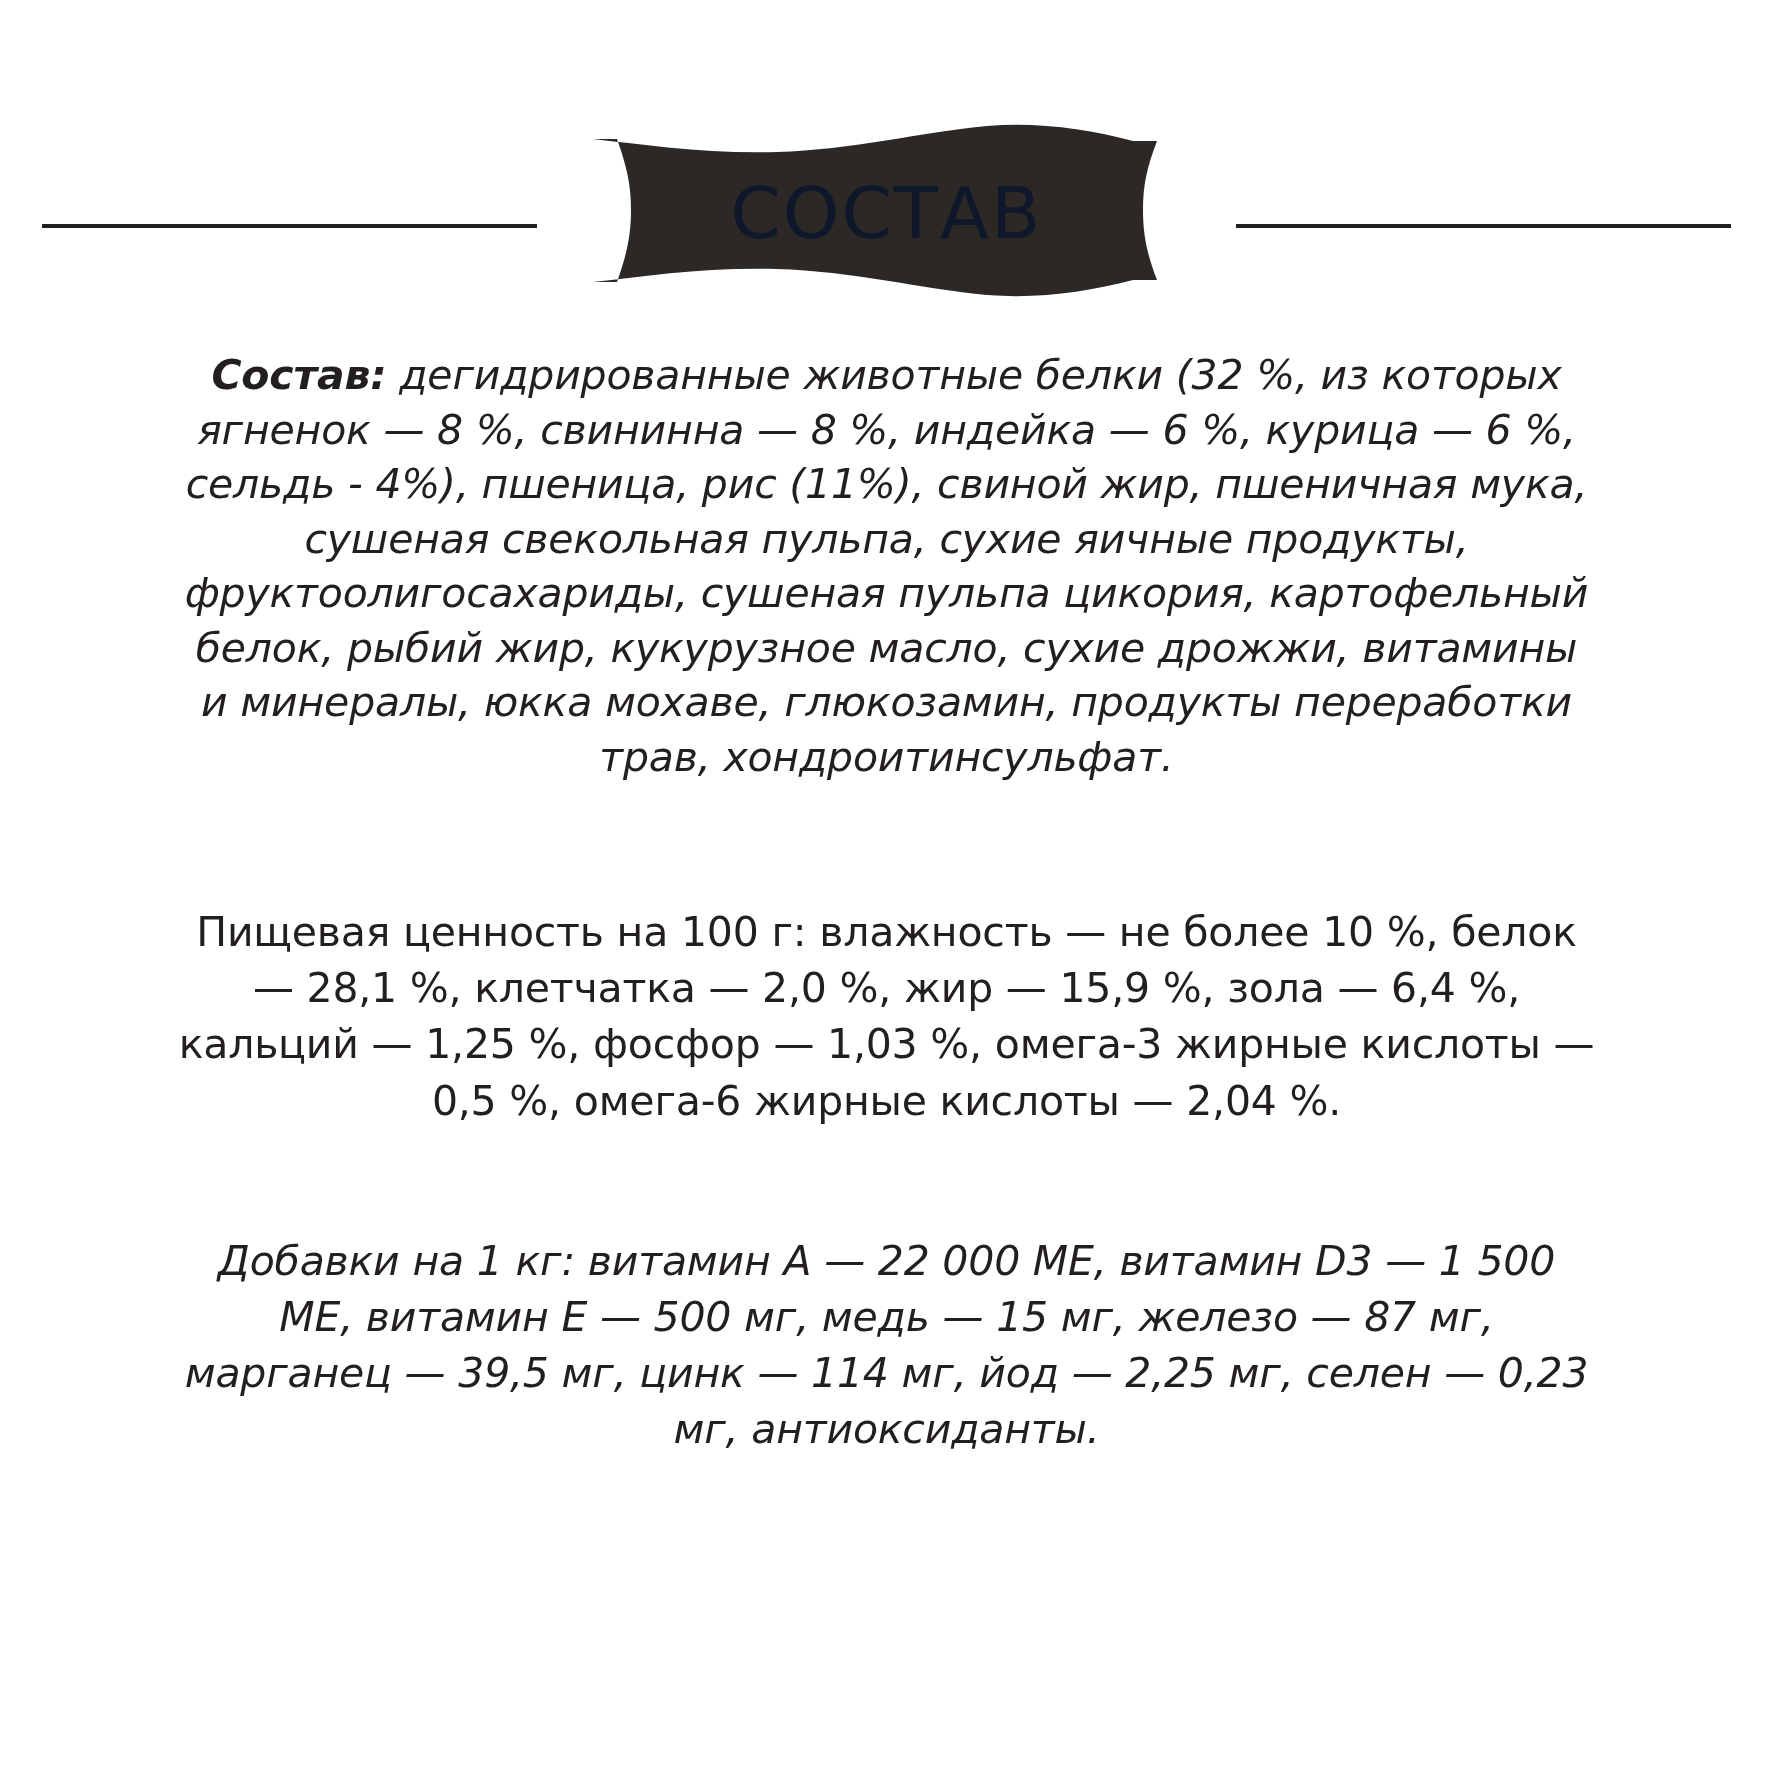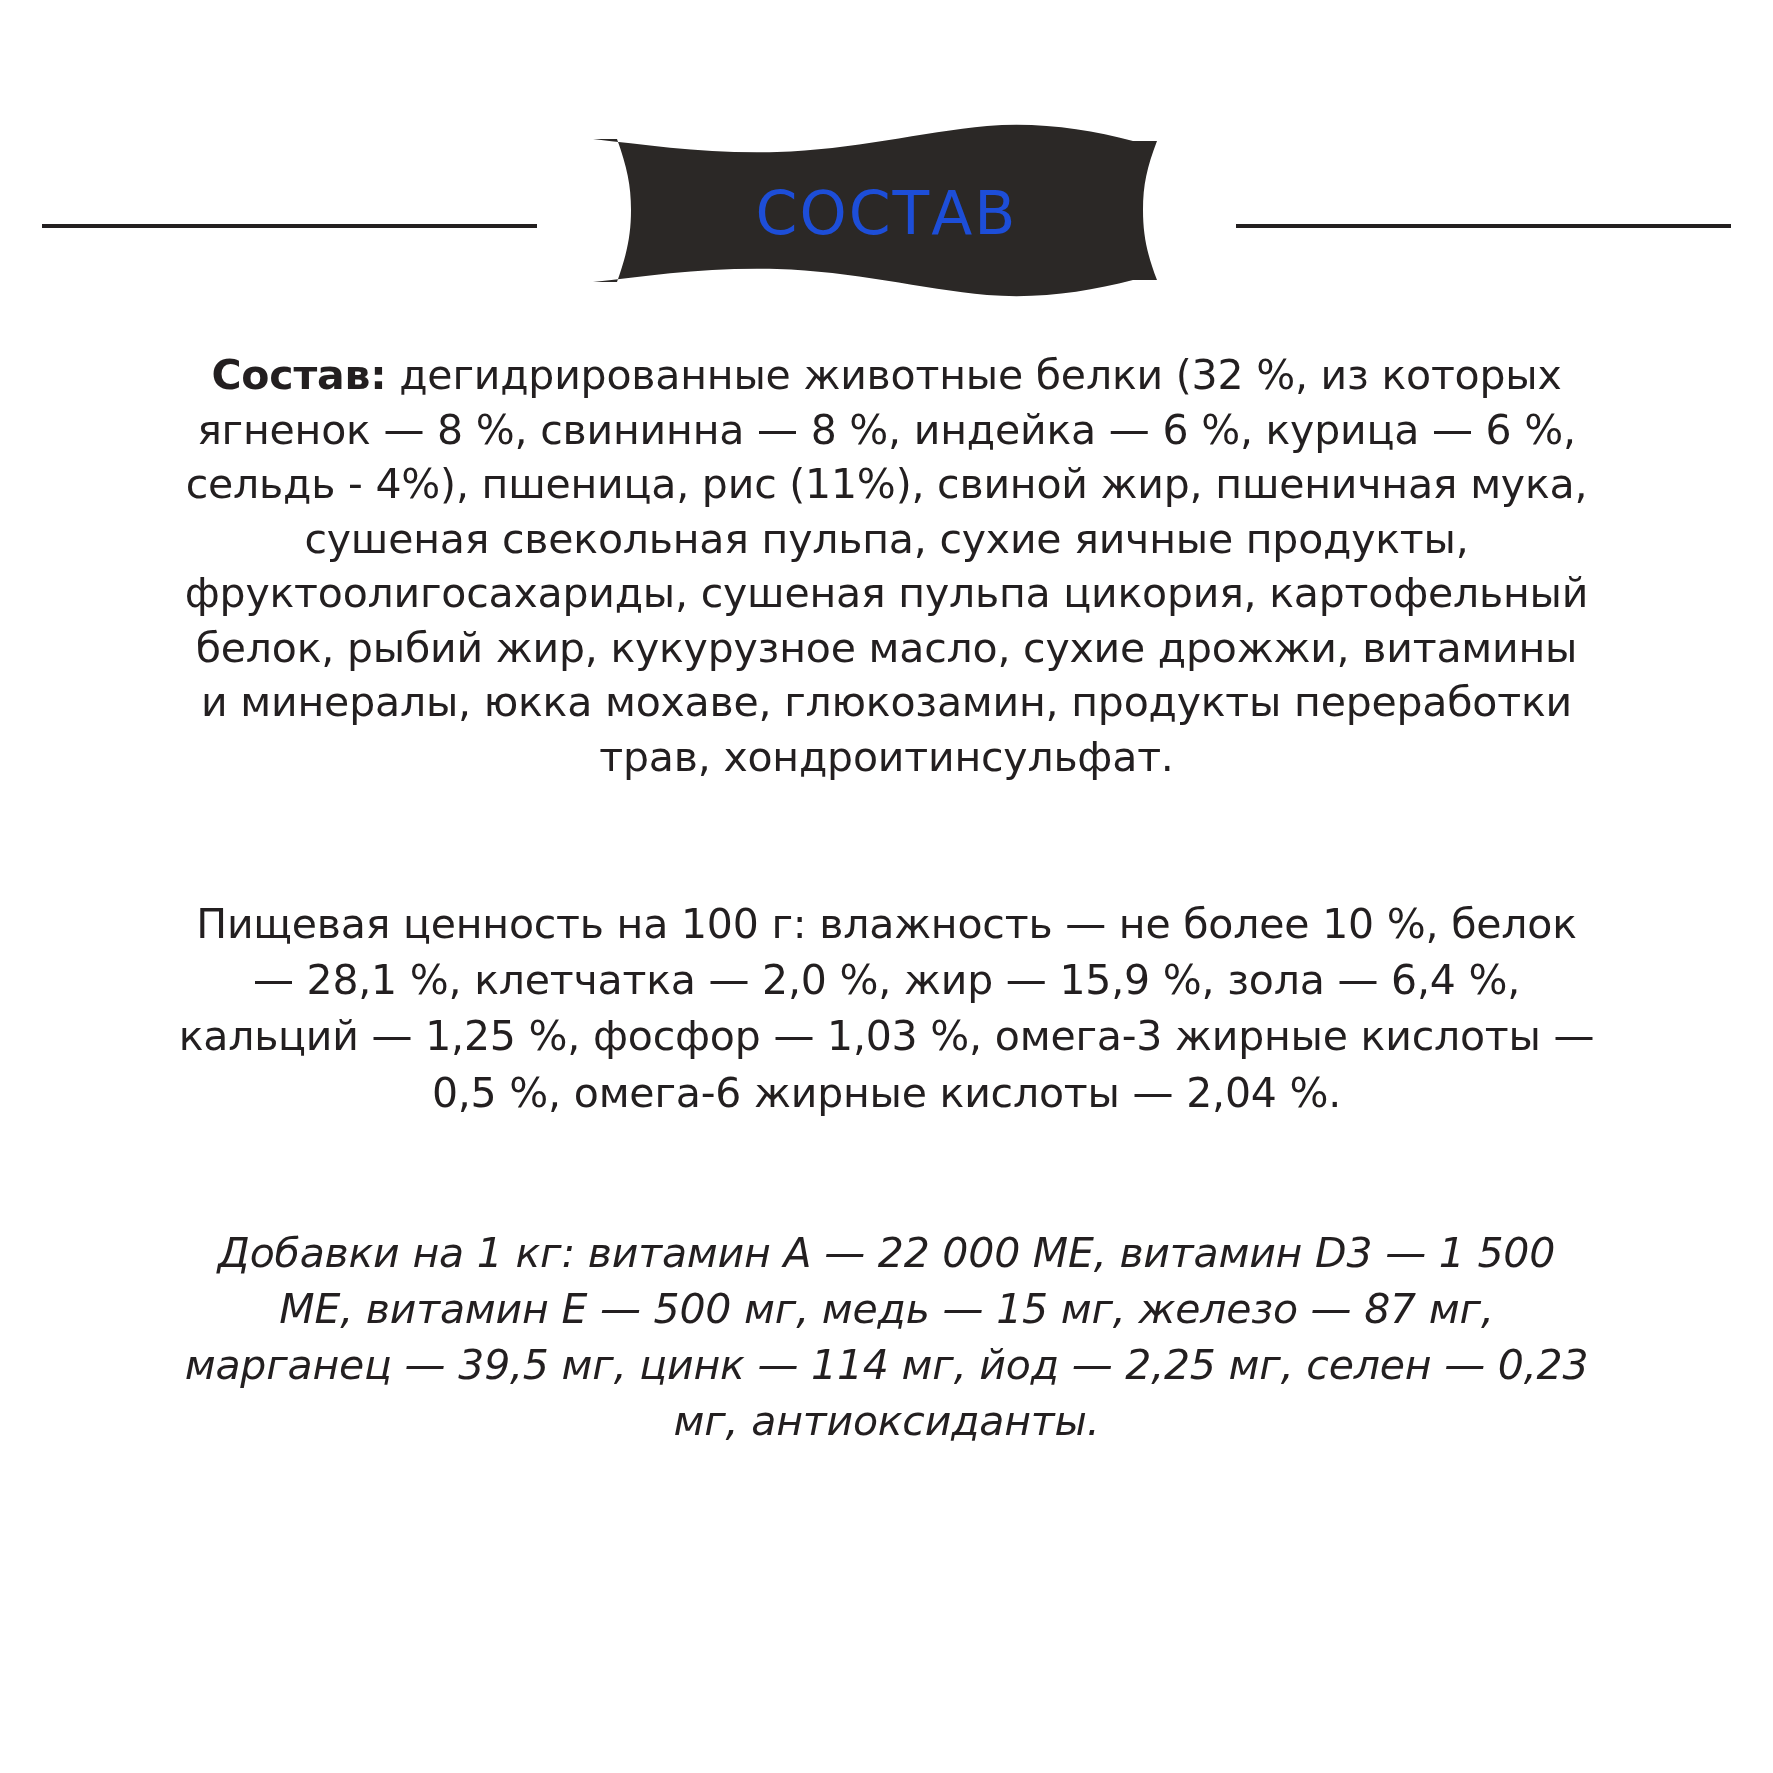--- a/index.html
+++ b/index.html
@@ -55,23 +55,23 @@
   }
   .banner-title {
     position: absolute;
     left: 0;
     top: 0;
     width: 600px;
     height: 175px;
     display: flex;
     align-items: center;
     justify-content: center;
-    color: #1d4ed8;
+    color: #0f172a;
     font-family: "DejaVu Sans", "Liberation Sans", sans-serif;
-    font-size: 60px;
+    font-size: 72px;
     font-weight: 400;
     letter-spacing: 2px;
     line-height: 1;
     padding-top: 4px;
     box-sizing: border-box;
     -webkit-font-smoothing: antialiased;
   }
 
   
   .content {
@@ -89,23 +89,24 @@
     text-rendering: optimizeLegibility;
   }
 
   .para b {
     font-weight: 700;
   }
 
   .para-ingredients {
     font-size: 41px;
     line-height: 1.33;
-    margin: 0 auto;
+    margin: 8px auto;
     max-width: 1420px;
     letter-spacing: -0.2px;
+    font-style: italic;
   }
 
   .para-nutrition {
     font-size: 41px;
     line-height: 1.37;
     margin: 0 auto;
     max-width: 1420px;
     letter-spacing: -0.2px;
   }
 

